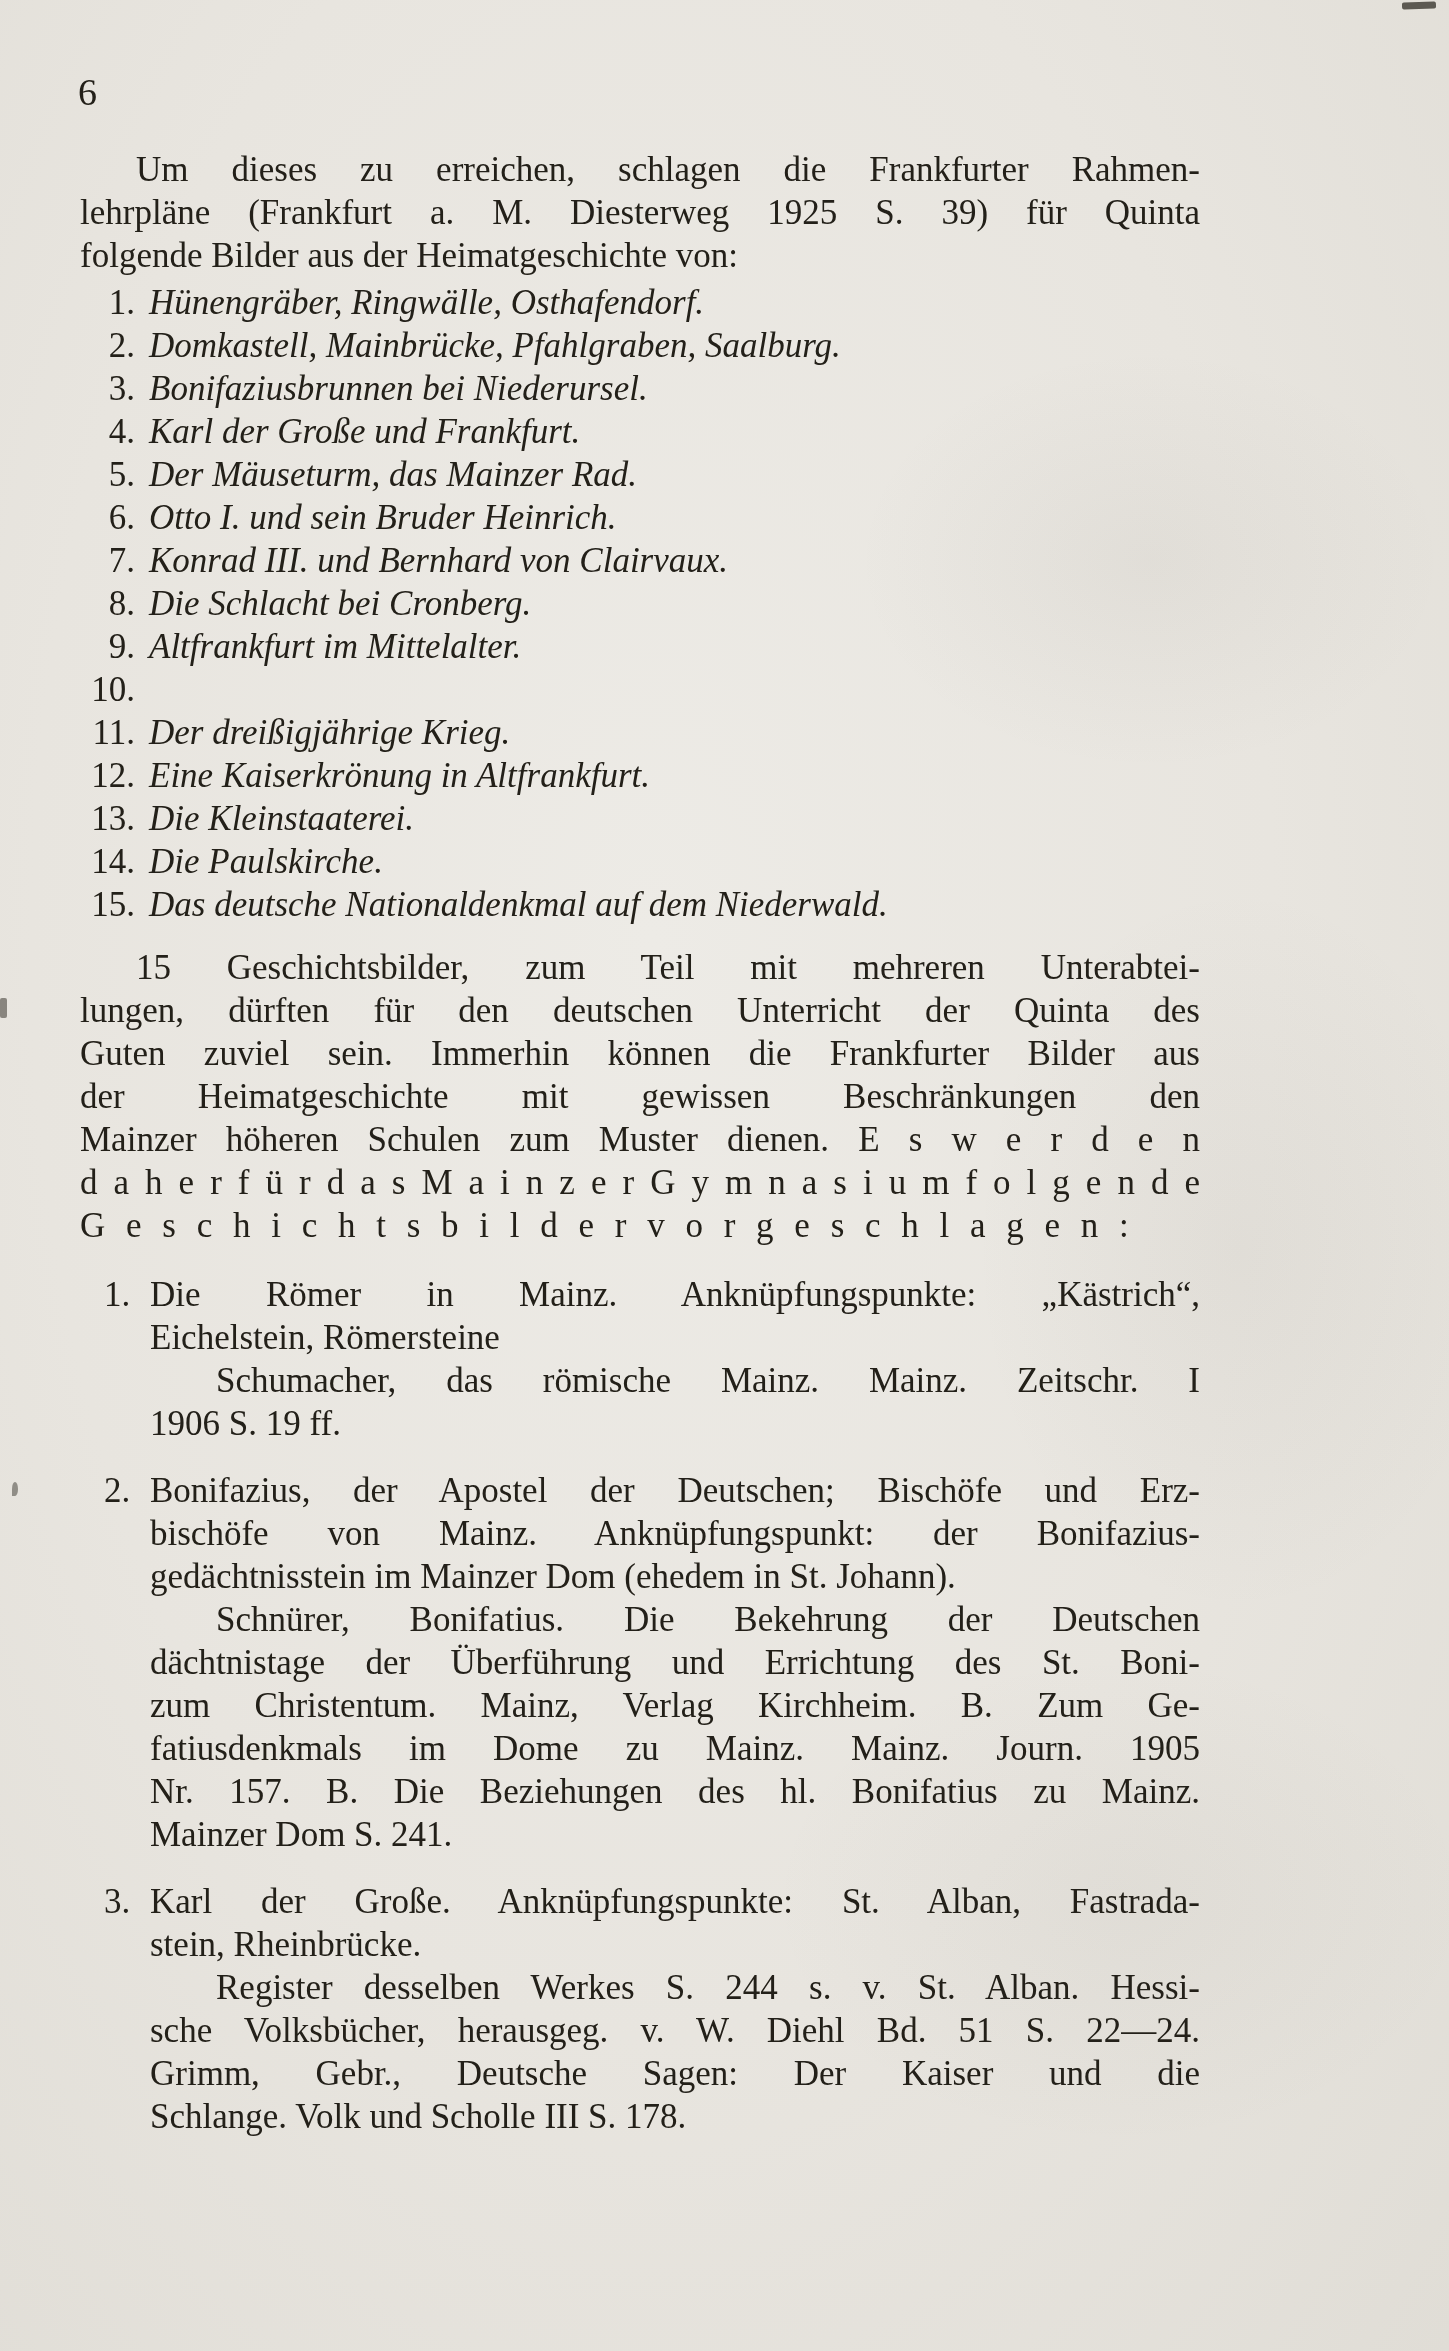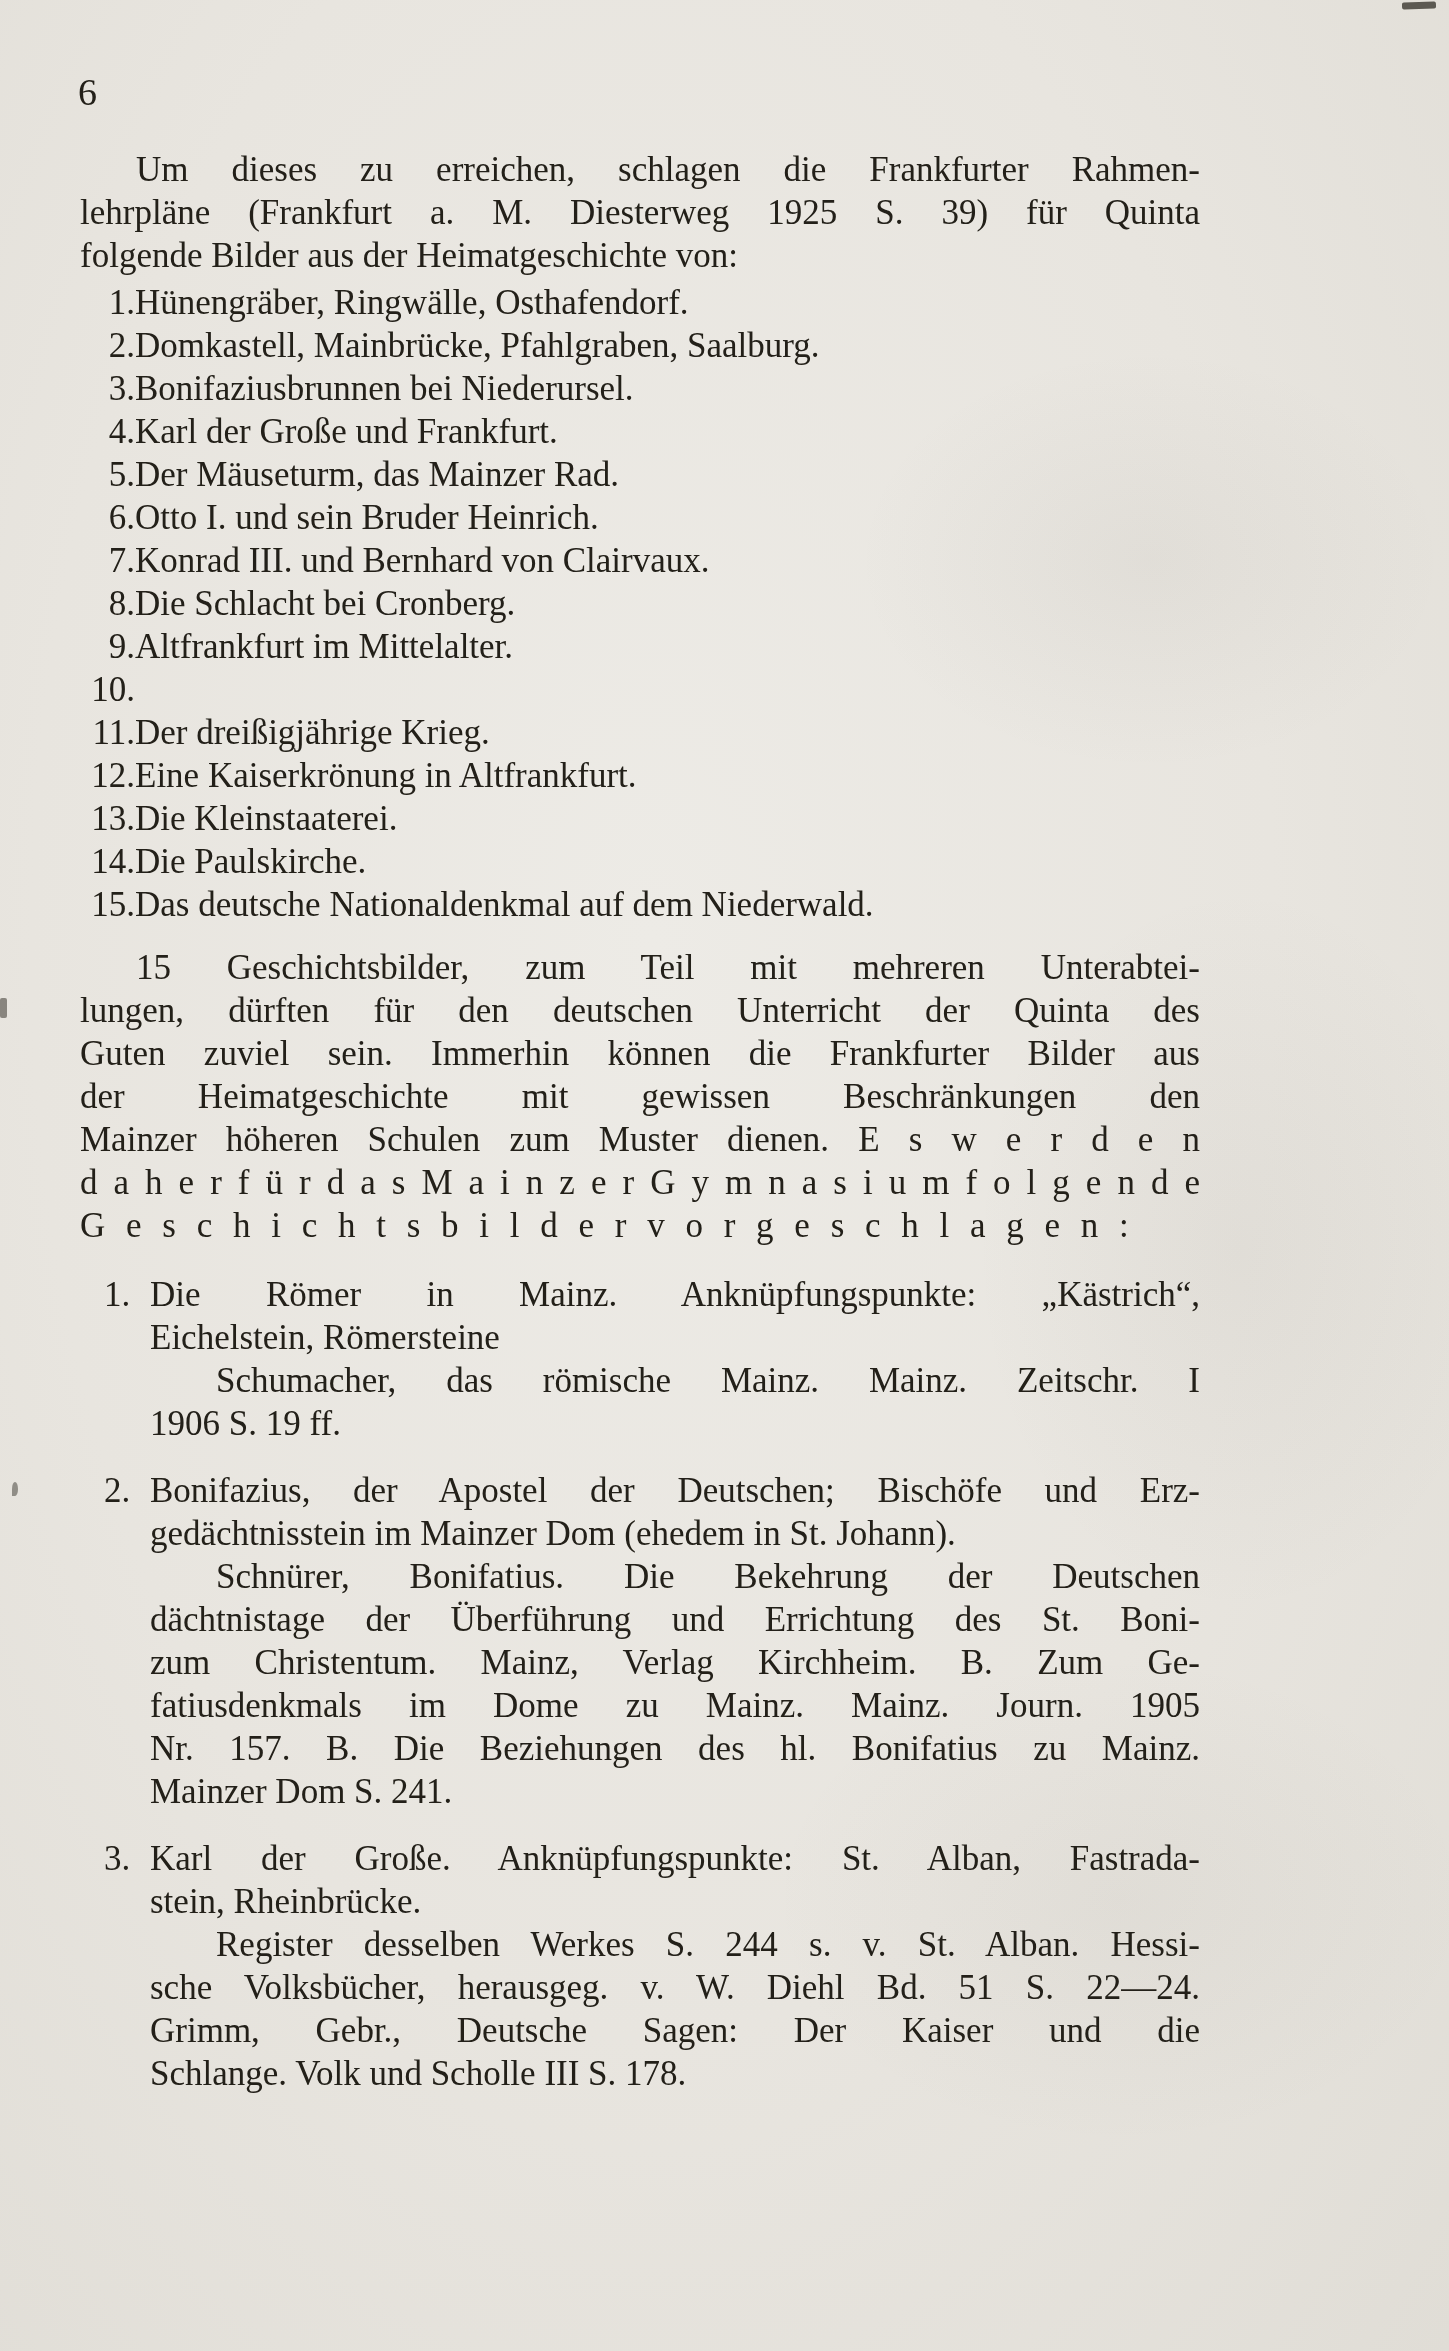--- a/index.html
+++ b/index.html
@@ -43,21 +43,21 @@
   .block .line:last-child { text-align-last: left; }
   .indent-first .line:first-child { text-indent: 56px; }
 
   
   .discussion .line:last-child { letter-spacing: 6px; }
 
   
   .plist { margin-top: 4px; }
   .plist-row { display: flex; line-height: 43px; }
   .plist-num { flex: 0 0 55px; width: 55px; text-align: right; }
-  .plist-text { text-align: right; }
+  .plist-text { margin-left: 14px; text-align: right; font-style: italic; }
 
   .discussion { margin-top: 20px; }
 
   
   .prop { position: relative; margin-top: 24px; }
   .prop.first { margin-top: 26px; }
   .prop-num { position: absolute; left: 24px; top: 0; line-height: 43px; }
   .prop-body { margin-left: 70px; }
   .ref .line:first-child { text-indent: 66px; }
 
@@ -174,20 +174,21 @@
         </div>
     </div>
   </div>
 
   <div class="prop">
     <div class="prop-num">2.</div>
     <div class="prop-body">
       <div class="block head">
 
       <div class="line">Bonifazius, der Apostel der Deutschen; Bischöfe und Erz-</div>
+          <div class="line">bischöfe von Mainz. Anknüpfungspunkt: der Bonifazius-</div>
           <div class="line">gedächtnisstein im Mainzer Dom (ehedem in St. Johann).</div>
         </div>
       <div class="block ref">
 
       <div class="line">Schnürer, Bonifatius. Die Bekehrung der Deutschen</div>
           <div class="line">dächtnistage der Überführung und Errichtung des St. Boni-</div>
           <div class="line">zum Christentum. Mainz, Verlag Kirchheim. B. Zum Ge-</div>
           <div class="line">fatiusdenkmals im Dome zu Mainz. Mainz. Journ. 1905</div>
           <div class="line">Nr. 157. B. Die Beziehungen des hl. Bonifatius zu Mainz.</div>
           <div class="line">Mainzer Dom S. 241.</div>

